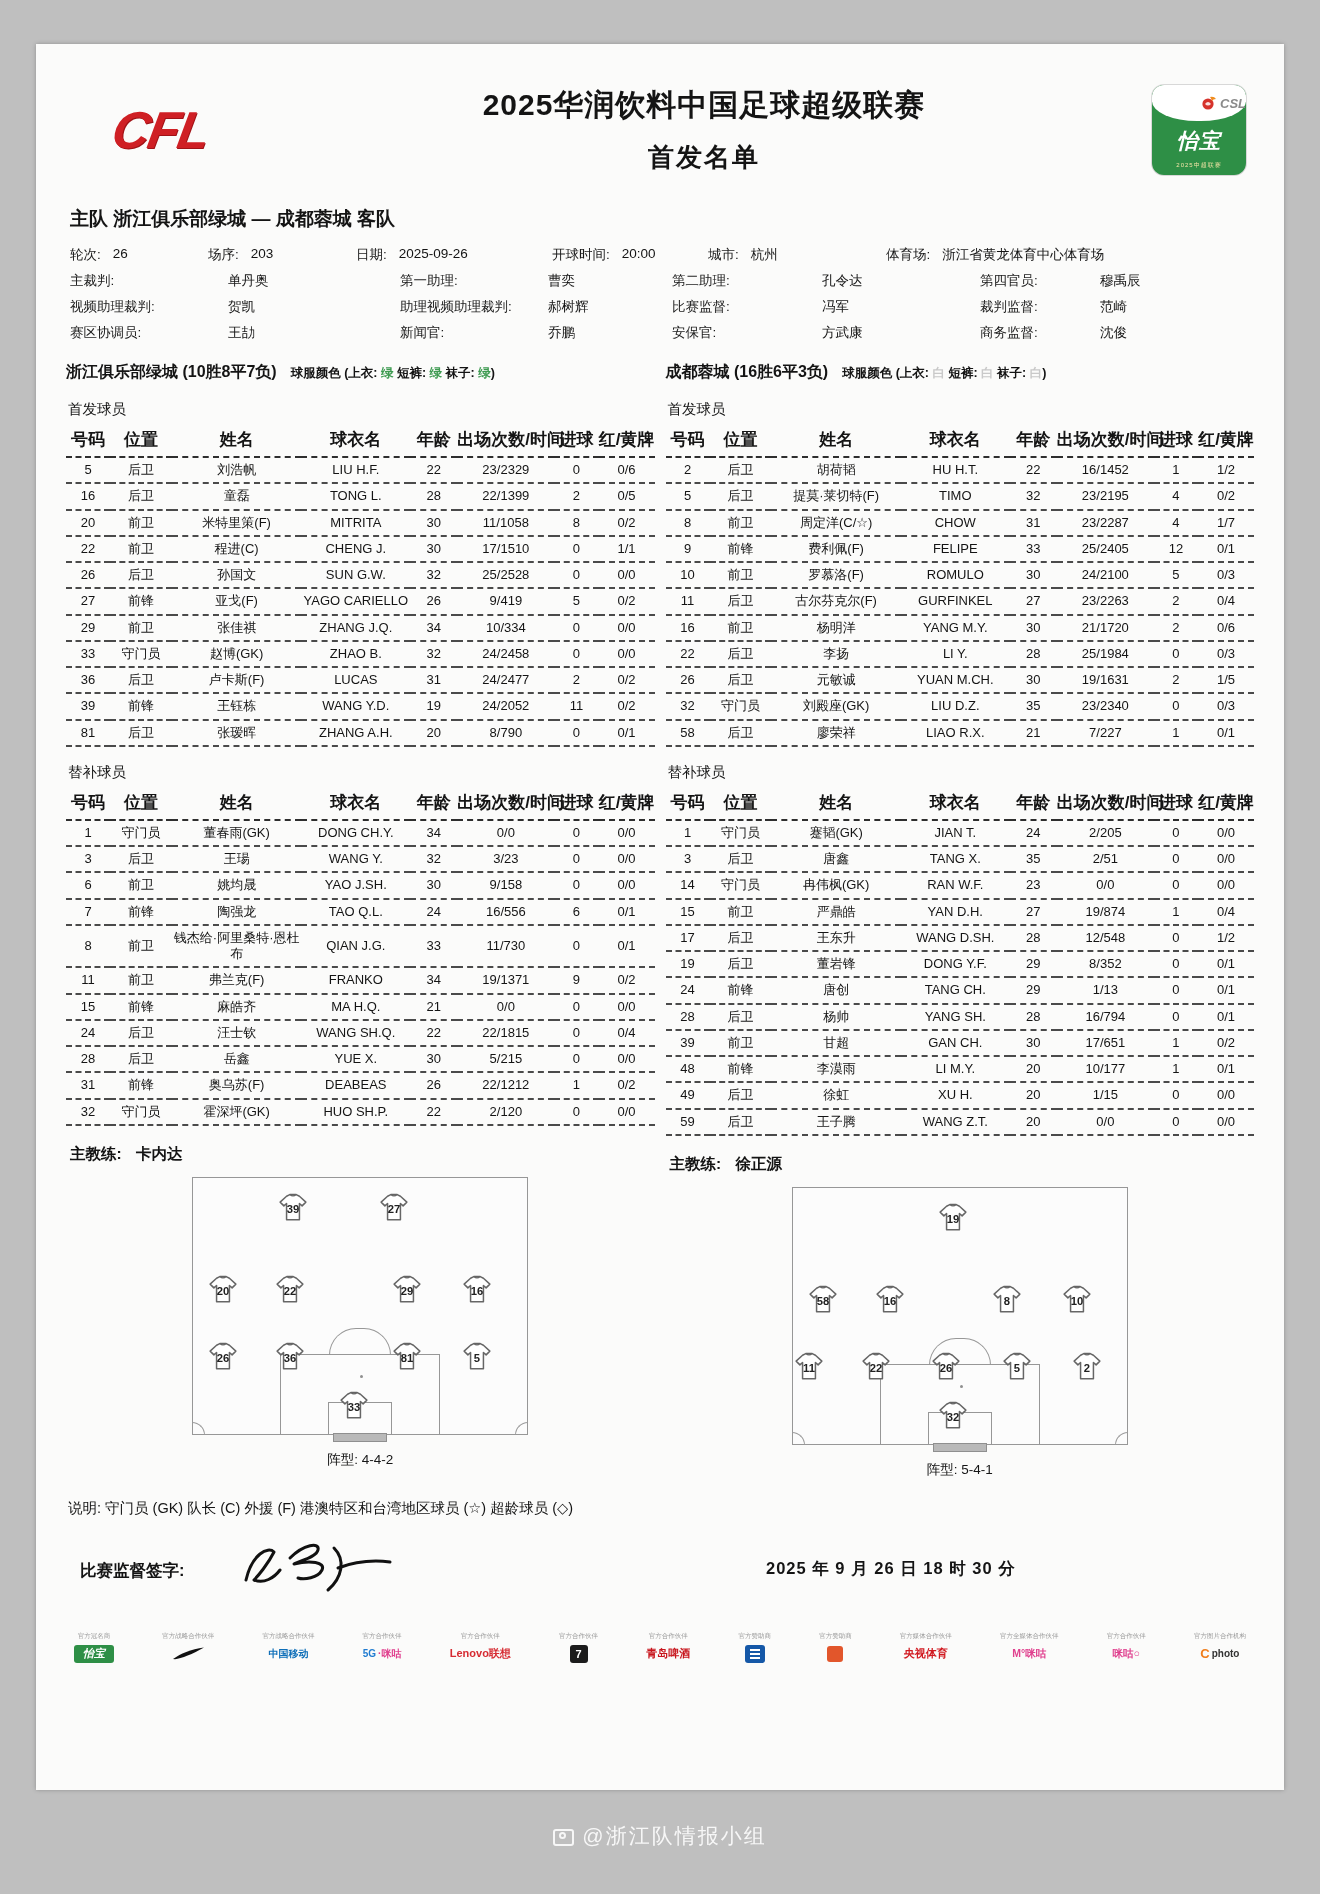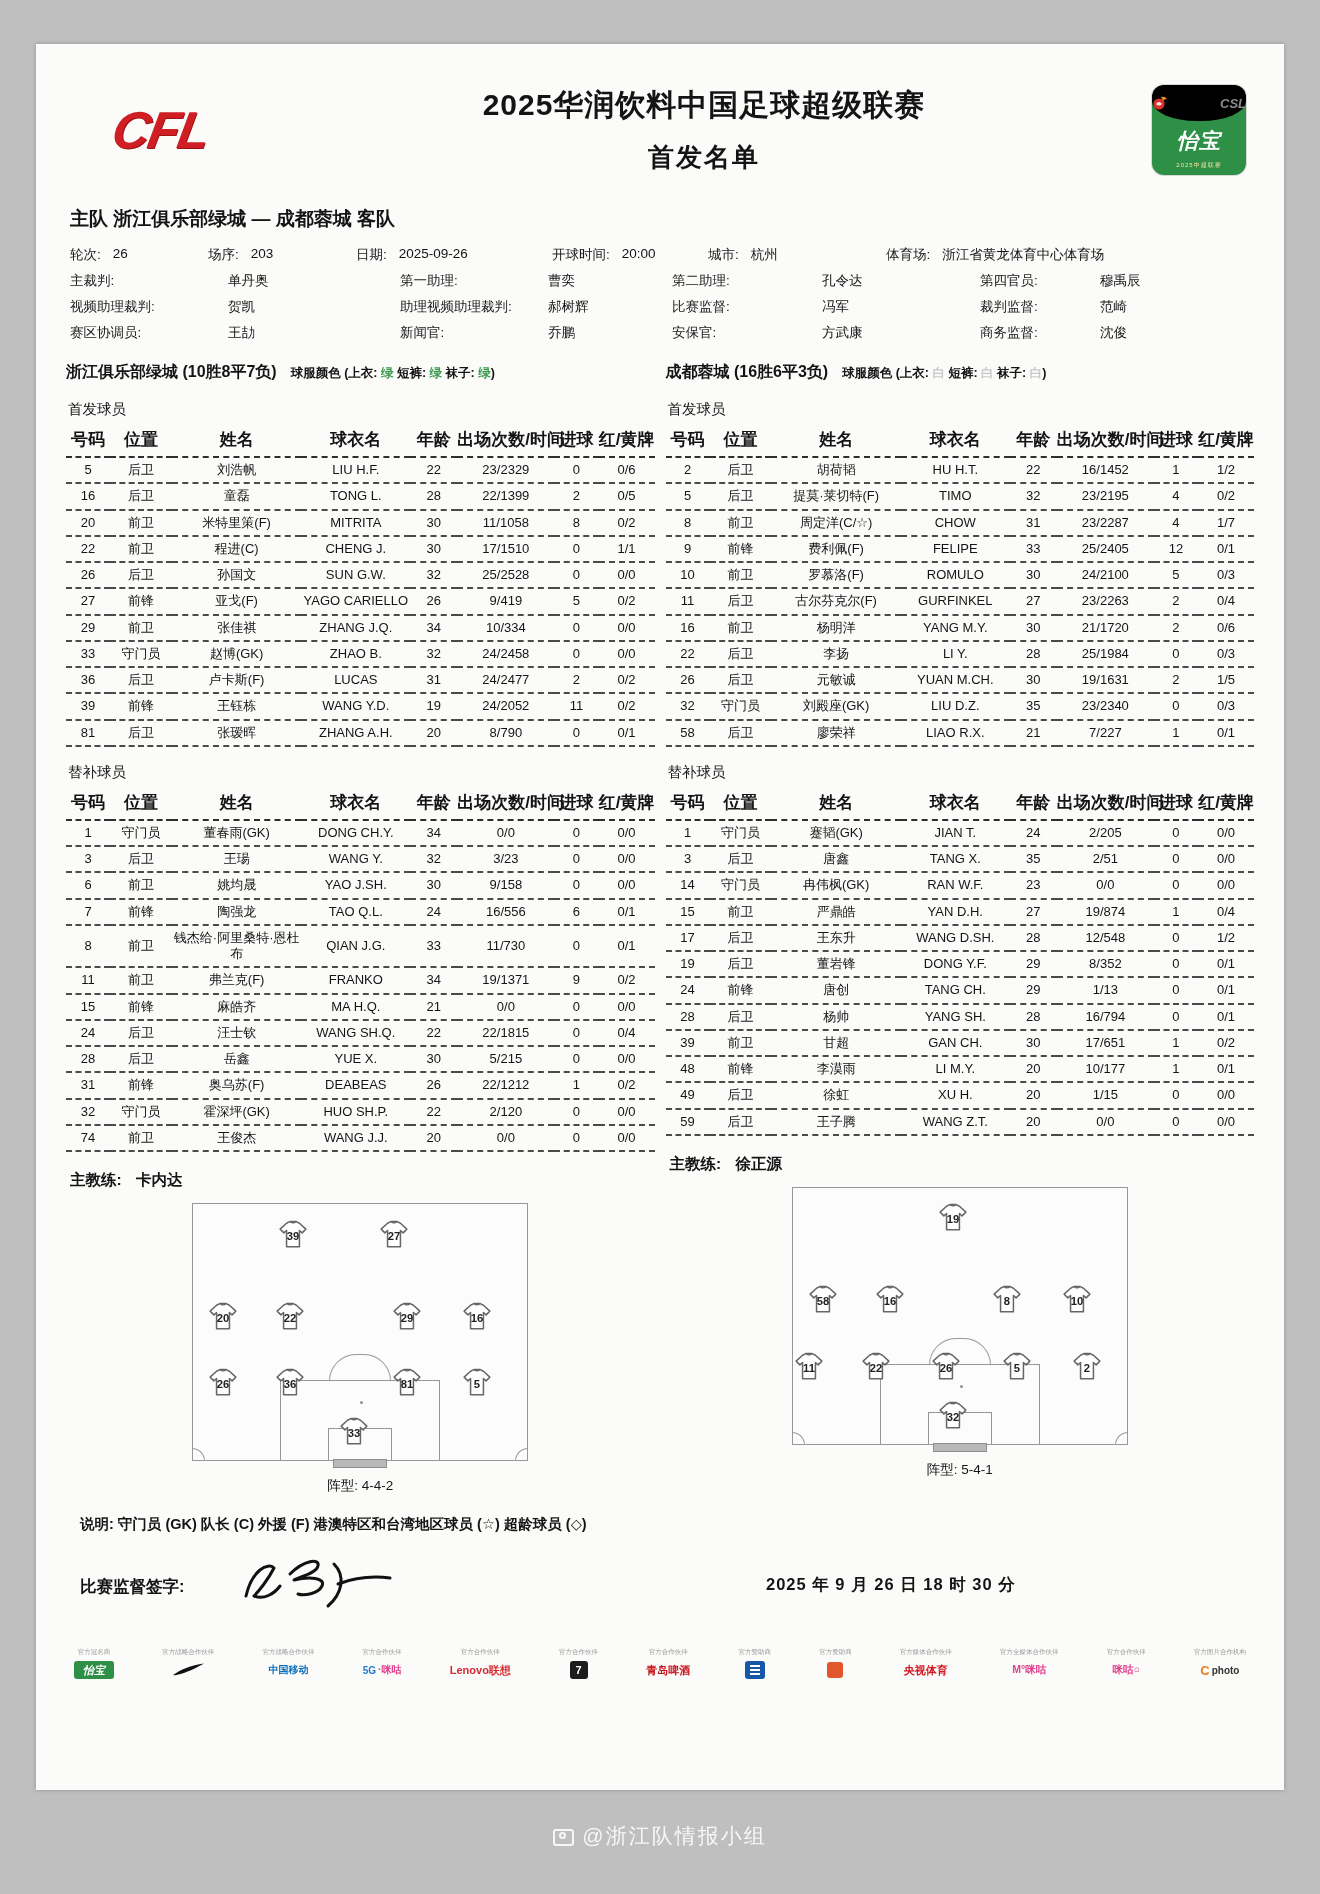--- a/index.html
+++ b/index.html
@@ -22,22 +22,22 @@
     text-shadow:1px 1px 0 #a01216;
   }
   .titles{flex:1;text-align:center;}
   .t1{font-size:30px;font-weight:bold;letter-spacing:1px;}
   .t2{font-size:26px;font-weight:bold;margin-top:14px;letter-spacing:2px;}
   .csl-badge{
     width:94px;height:90px;border-radius:12px;background:#2e8f46;overflow:hidden;
     box-shadow:0 0 0 1px #d8d8d8;display:flex;flex-direction:column;margin-right:8px;
   }
   .csl-top{
-    background:#000000;height:36px;border-radius:10px 10px 48% 48% / 10px 10px 55% 55%;
-    display:flex;align-items:center;justify-content:space-between;gap:3px;
+    background:#ffffff;height:36px;border-radius:10px 10px 48% 48% / 10px 10px 55% 55%;
+    display:flex;align-items:center;justify-content:flex-end;gap:3px;
   }
   .csl-word{font-style:italic;font-weight:bold;font-size:13px;color:#8a8a8a;}
   .csl-mid{flex:1;display:flex;align-items:center;justify-content:center;
     color:#fff;font-weight:900;font-style:italic;font-size:21px;letter-spacing:1px;}
   .csl-small{font-size:6px;color:#f3e4a6;text-align:center;padding-bottom:5px;letter-spacing:1px;}
   
   .fixture{font-size:19px;font-weight:bold;margin:16px 0 10px 4px;}
   .inforow{display:flex;font-size:13.5px;height:26px;align-items:center;padding-left:4px;}
   .inforow .cell{display:flex;white-space:nowrap;}
   .inforow .lab{color:#1a1a1a;}
@@ -86,21 +86,21 @@
   .spot{position:absolute;left:50%;bottom:56px;width:3px;height:3px;background:#8f8f8f;border-radius:50%;}
   .corner{position:absolute;width:13px;height:13px;border:1.4px solid #9a9a9a;box-sizing:border-box;}
   .corner.bl{left:-1px;bottom:-1px;border-radius:0 100% 0 0;border-bottom:none;border-left:none;}
   .corner.br{right:-1px;bottom:-1px;border-radius:100% 0 0 0;border-bottom:none;border-right:none;}
   .goalbar{position:absolute;left:50%;bottom:-8px;transform:translateX(-50%);
     width:52px;height:7px;background:#b9b9b9;border:1px solid #8f8f8f;}
   .jersey{position:absolute;width:30px;height:30px;transform:translate(-50%,-50%);}
   .jersey svg{display:block;}
   .formation{font-size:13.5px;margin-top:16px;color:#161616;}
   
-  .note{font-size:14.5px;font-weight:bold;margin:20px 0 0 14px;}
+  .note{font-size:14.5px;font-weight:normal;margin:20px 0 0 2px;}
   .sigrow{position:relative;height:76px;margin-top:14px;}
   .siglabel{position:absolute;left:14px;top:28px;font-size:16.5px;font-weight:bold;}
   .sig{position:absolute;left:168px;top:2px;}
   .dt{position:absolute;left:700px;top:26px;font-size:16.5px;font-weight:bold;letter-spacing:1px;}
   .sponsors{display:flex;justify-content:space-between;align-items:flex-start;
     margin:18px 8px 0;padding-top:6px;}
   .sp{text-align:center;}
   .sp-cap{font-size:6.5px;color:#9a9a9a;margin-bottom:3px;white-space:nowrap;}
   .sp-logo{height:20px;display:flex;align-items:center;justify-content:center;gap:2px;}
   .lg-box{border-radius:3px;color:#fff;font-weight:bold;display:flex;align-items:center;justify-content:center;}
@@ -491,30 +491,20 @@
             <tr>
               <td>32</td>
               <td>守门员</td>
               <td>霍深坪(GK)</td>
               <td>HUO SH.P.</td>
               <td>22</td>
               <td>2/120</td>
               <td>0</td>
               <td>0/0</td>
             </tr>
-            <tr>
-              <td>74</td>
-              <td>前卫</td>
-              <td>王俊杰</td>
-              <td>WANG J.J.</td>
-              <td>20</td>
-              <td>0/0</td>
-              <td>0</td>
-              <td>0/0</td>
-            </tr>
           </tbody>
         </table>
       <div class="coach">
         <span>主教练:</span>
         <span style="margin-left:10px;">卡内达</span>
       </div>
       <div class="pitchwrap">
         <div class="pitch">
           <div class="pbox"></div>
           <div class="gbox"></div>

